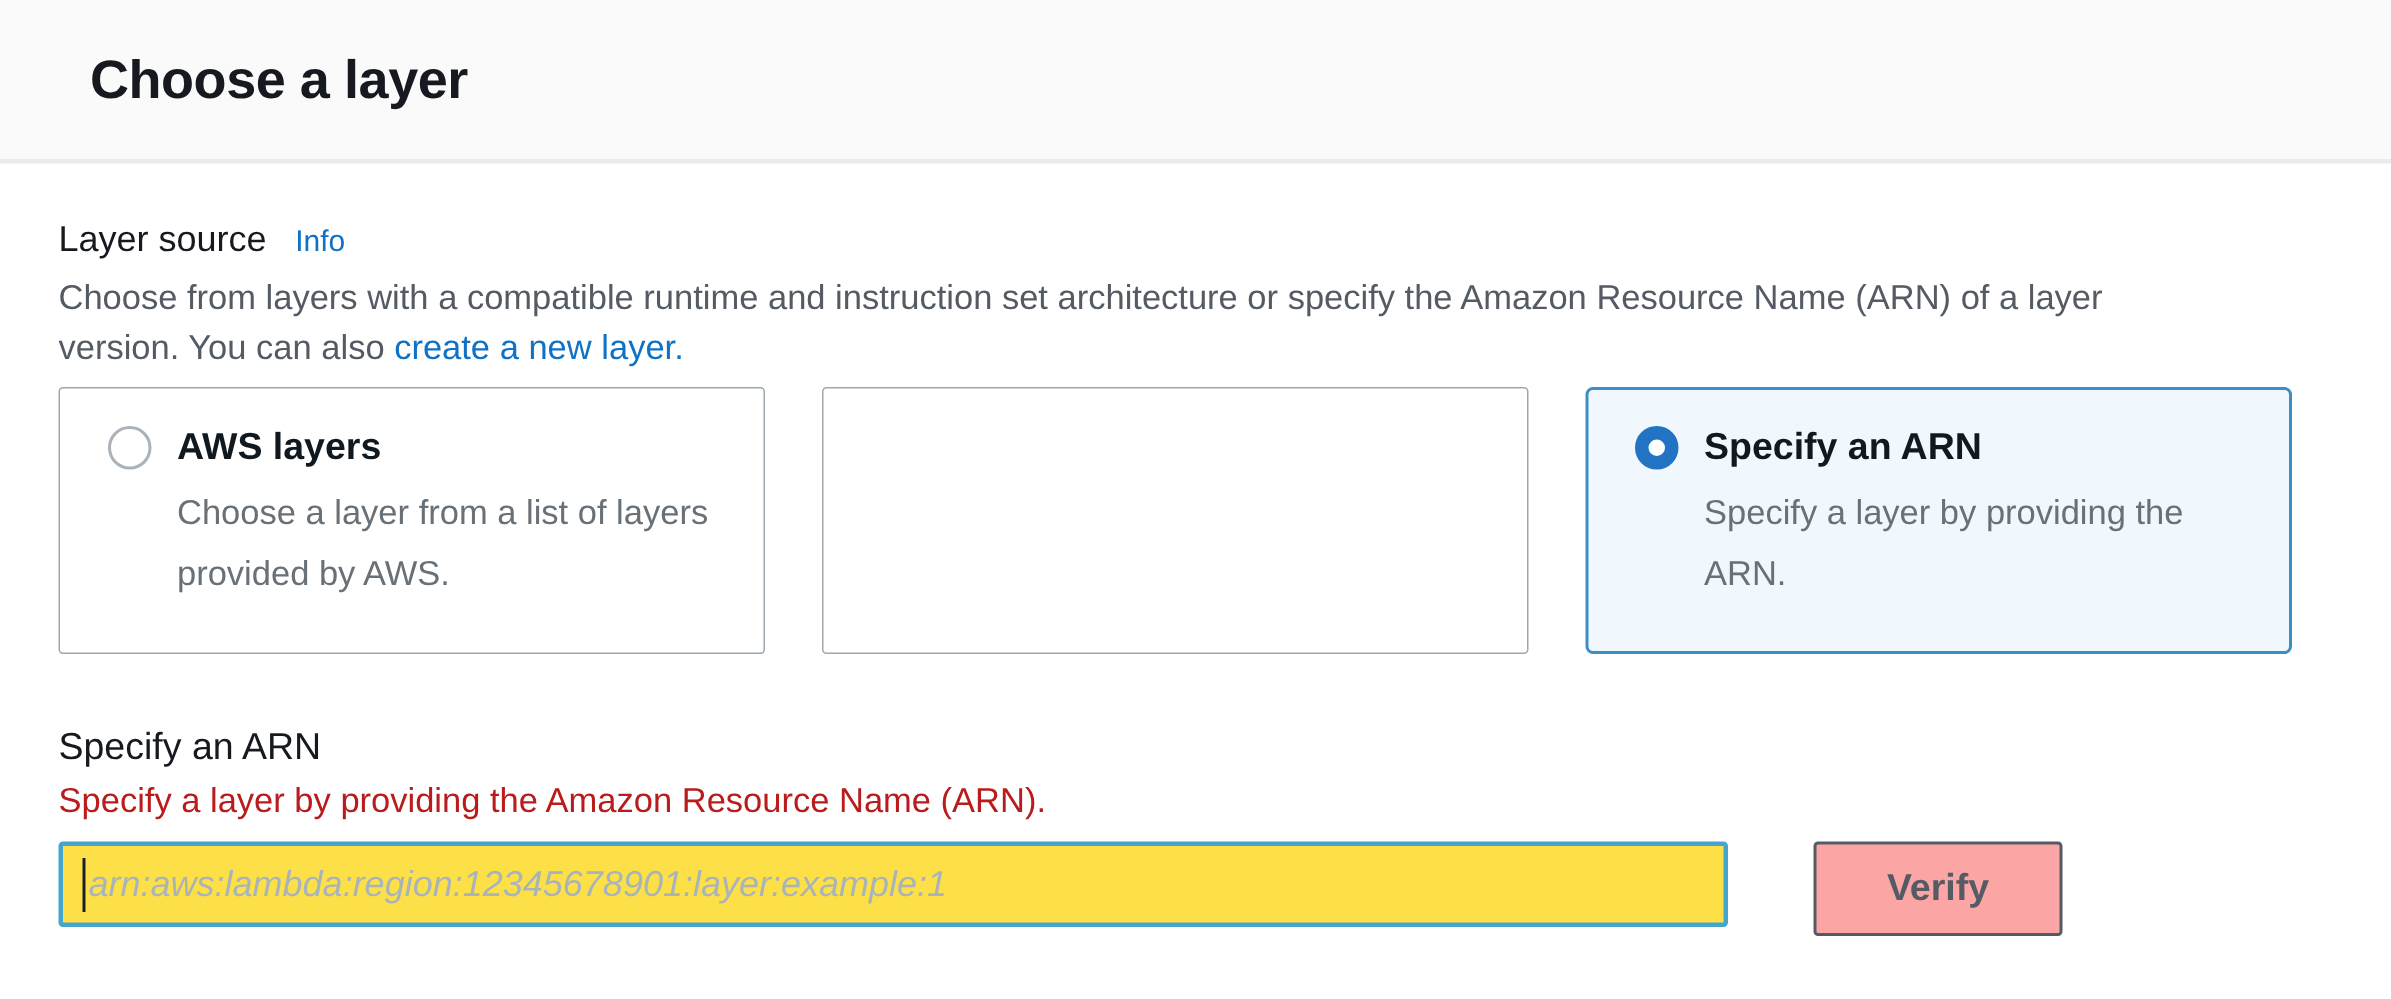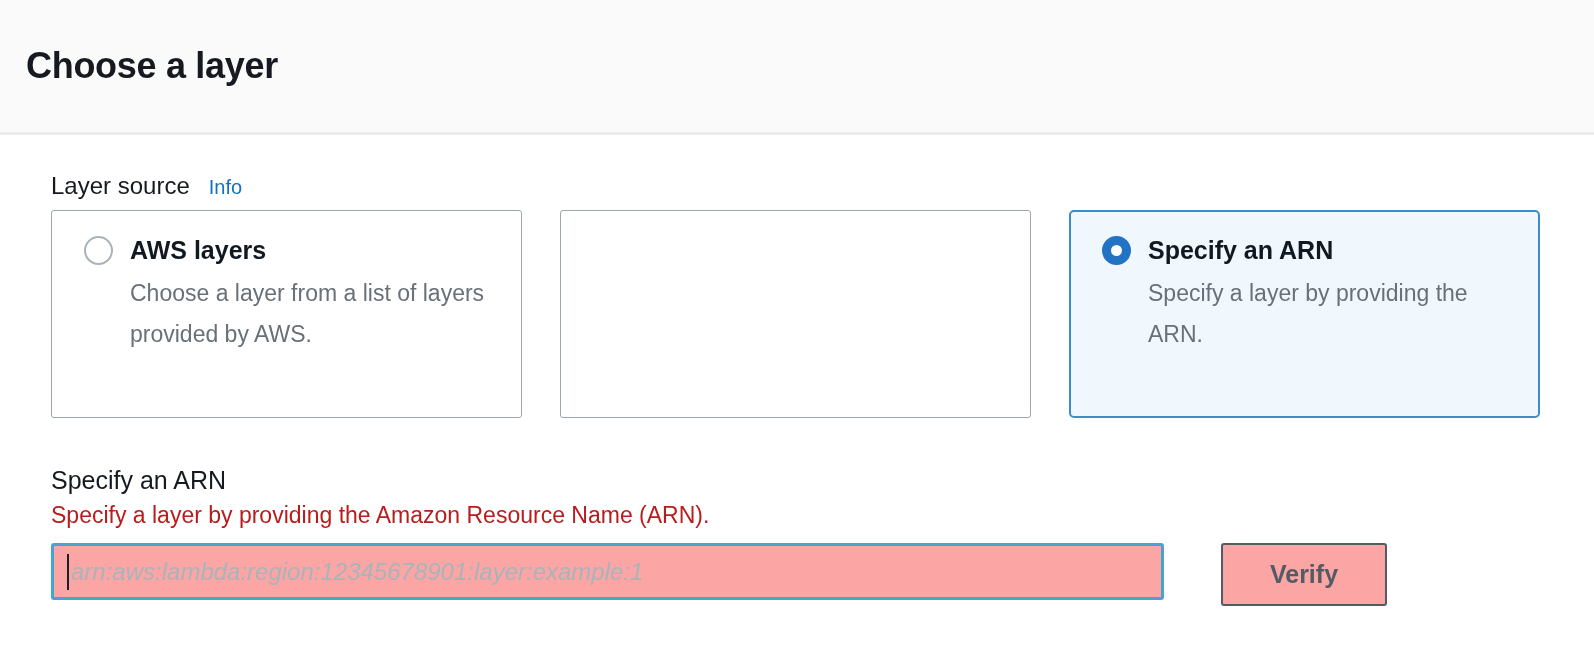--- a/index.html
+++ b/index.html
@@ -1,34 +1,34 @@
 <!DOCTYPE html>
 <html><head>
 <meta charset="utf-8">
 <style>
   * { margin: 0; padding: 0; box-sizing: border-box; }
   html, body { width: 1594px; height: 666px; background: #ffffff; overflow: hidden; }
   body { font-family: "Liberation Sans", "DejaVu Sans", sans-serif; color: #16191f; }
 
   .panel-header {
-    height: 135px;
+    height: 109px;
     background: #fafafa;
     border-bottom: 3px solid #ebebeb;
     display: flex;
     align-items: center;
-    padding-left: 26px;
+    padding-left: 60px;
   }
   .panel-title {
     font-size: 36px;
     font-weight: 700;
     color: #16191f;
     letter-spacing: -0.3px;
   }
 
-  .main { padding: 0 51px; }
+  .main { padding: 0 39px; }
 
   .label-row {
     margin-top: 37px;
     display: flex;
     align-items: baseline;
     gap: 19px;
   }
   .field-label { font-size: 24px; color: #16191f; }
   .info-link { font-size: 20px; font-weight: 400; color: #0f72c7; cursor: pointer; text-decoration: none; }
 
@@ -41,21 +41,21 @@
   .field-desc .desc-line { display: block; }
   .inline-link { color: #0f72c7; cursor: pointer; text-decoration: none; }
 
   .tiles {
     margin-top: 10px;
     display: flex;
     gap: 38px;
   }
   .tile {
     width: 471px;
-    height: 208px;
+    height: 178px;
     border: 1px solid #9da7ad;
     border-radius: 3px;
     background: #ffffff;
     padding: 25px 28px 0 32px;
     cursor: pointer;
   }
   .tile.selected {
     border: 2px solid #3b8fc6;
     border-radius: 5px;
     background: #f1f8fd;
@@ -95,21 +95,21 @@
     display: flex;
     align-items: flex-start;
     gap: 57px;
   }
   .arn-input-wrap {
     position: relative;
     width: 1113px;
     height: 57px;
     border: 3px solid #44a6cc;
     border-radius: 3px;
-    background: #fca5a5;
+    background: #fde047;
     display: flex;
     align-items: center;
     padding-left: 13px;
   }
   .caret {
     width: 2px;
     height: 36px;
     background: #1a2029;
     flex: 0 0 2px;
   }
@@ -149,20 +149,24 @@
   <h1 class="panel-title">Choose a layer</h1>
 </div>
 
 <div class="main">
 
   <div class="label-row">
     <span class="field-label">Layer source</span>
     <a class="info-link">Info</a>
   </div>
 
+  <div class="field-desc">
+    <span class="desc-line">Choose from layers with a compatible runtime and instruction set architecture or specify the Amazon Resource Name (ARN) of a layer</span>
+    <span class="desc-line"><span>version. You can also </span><a class="inline-link">create a new layer.</a></span>
+  </div>
 
   <div class="tiles">
 
     <div class="tile">
       <div class="tile-head">
         <span class="radio"></span>
         <span class="tile-title">AWS layers</span>
       </div>
       <div class="tile-desc">Choose a layer from a list of layers provided by AWS.</div>
     </div>

